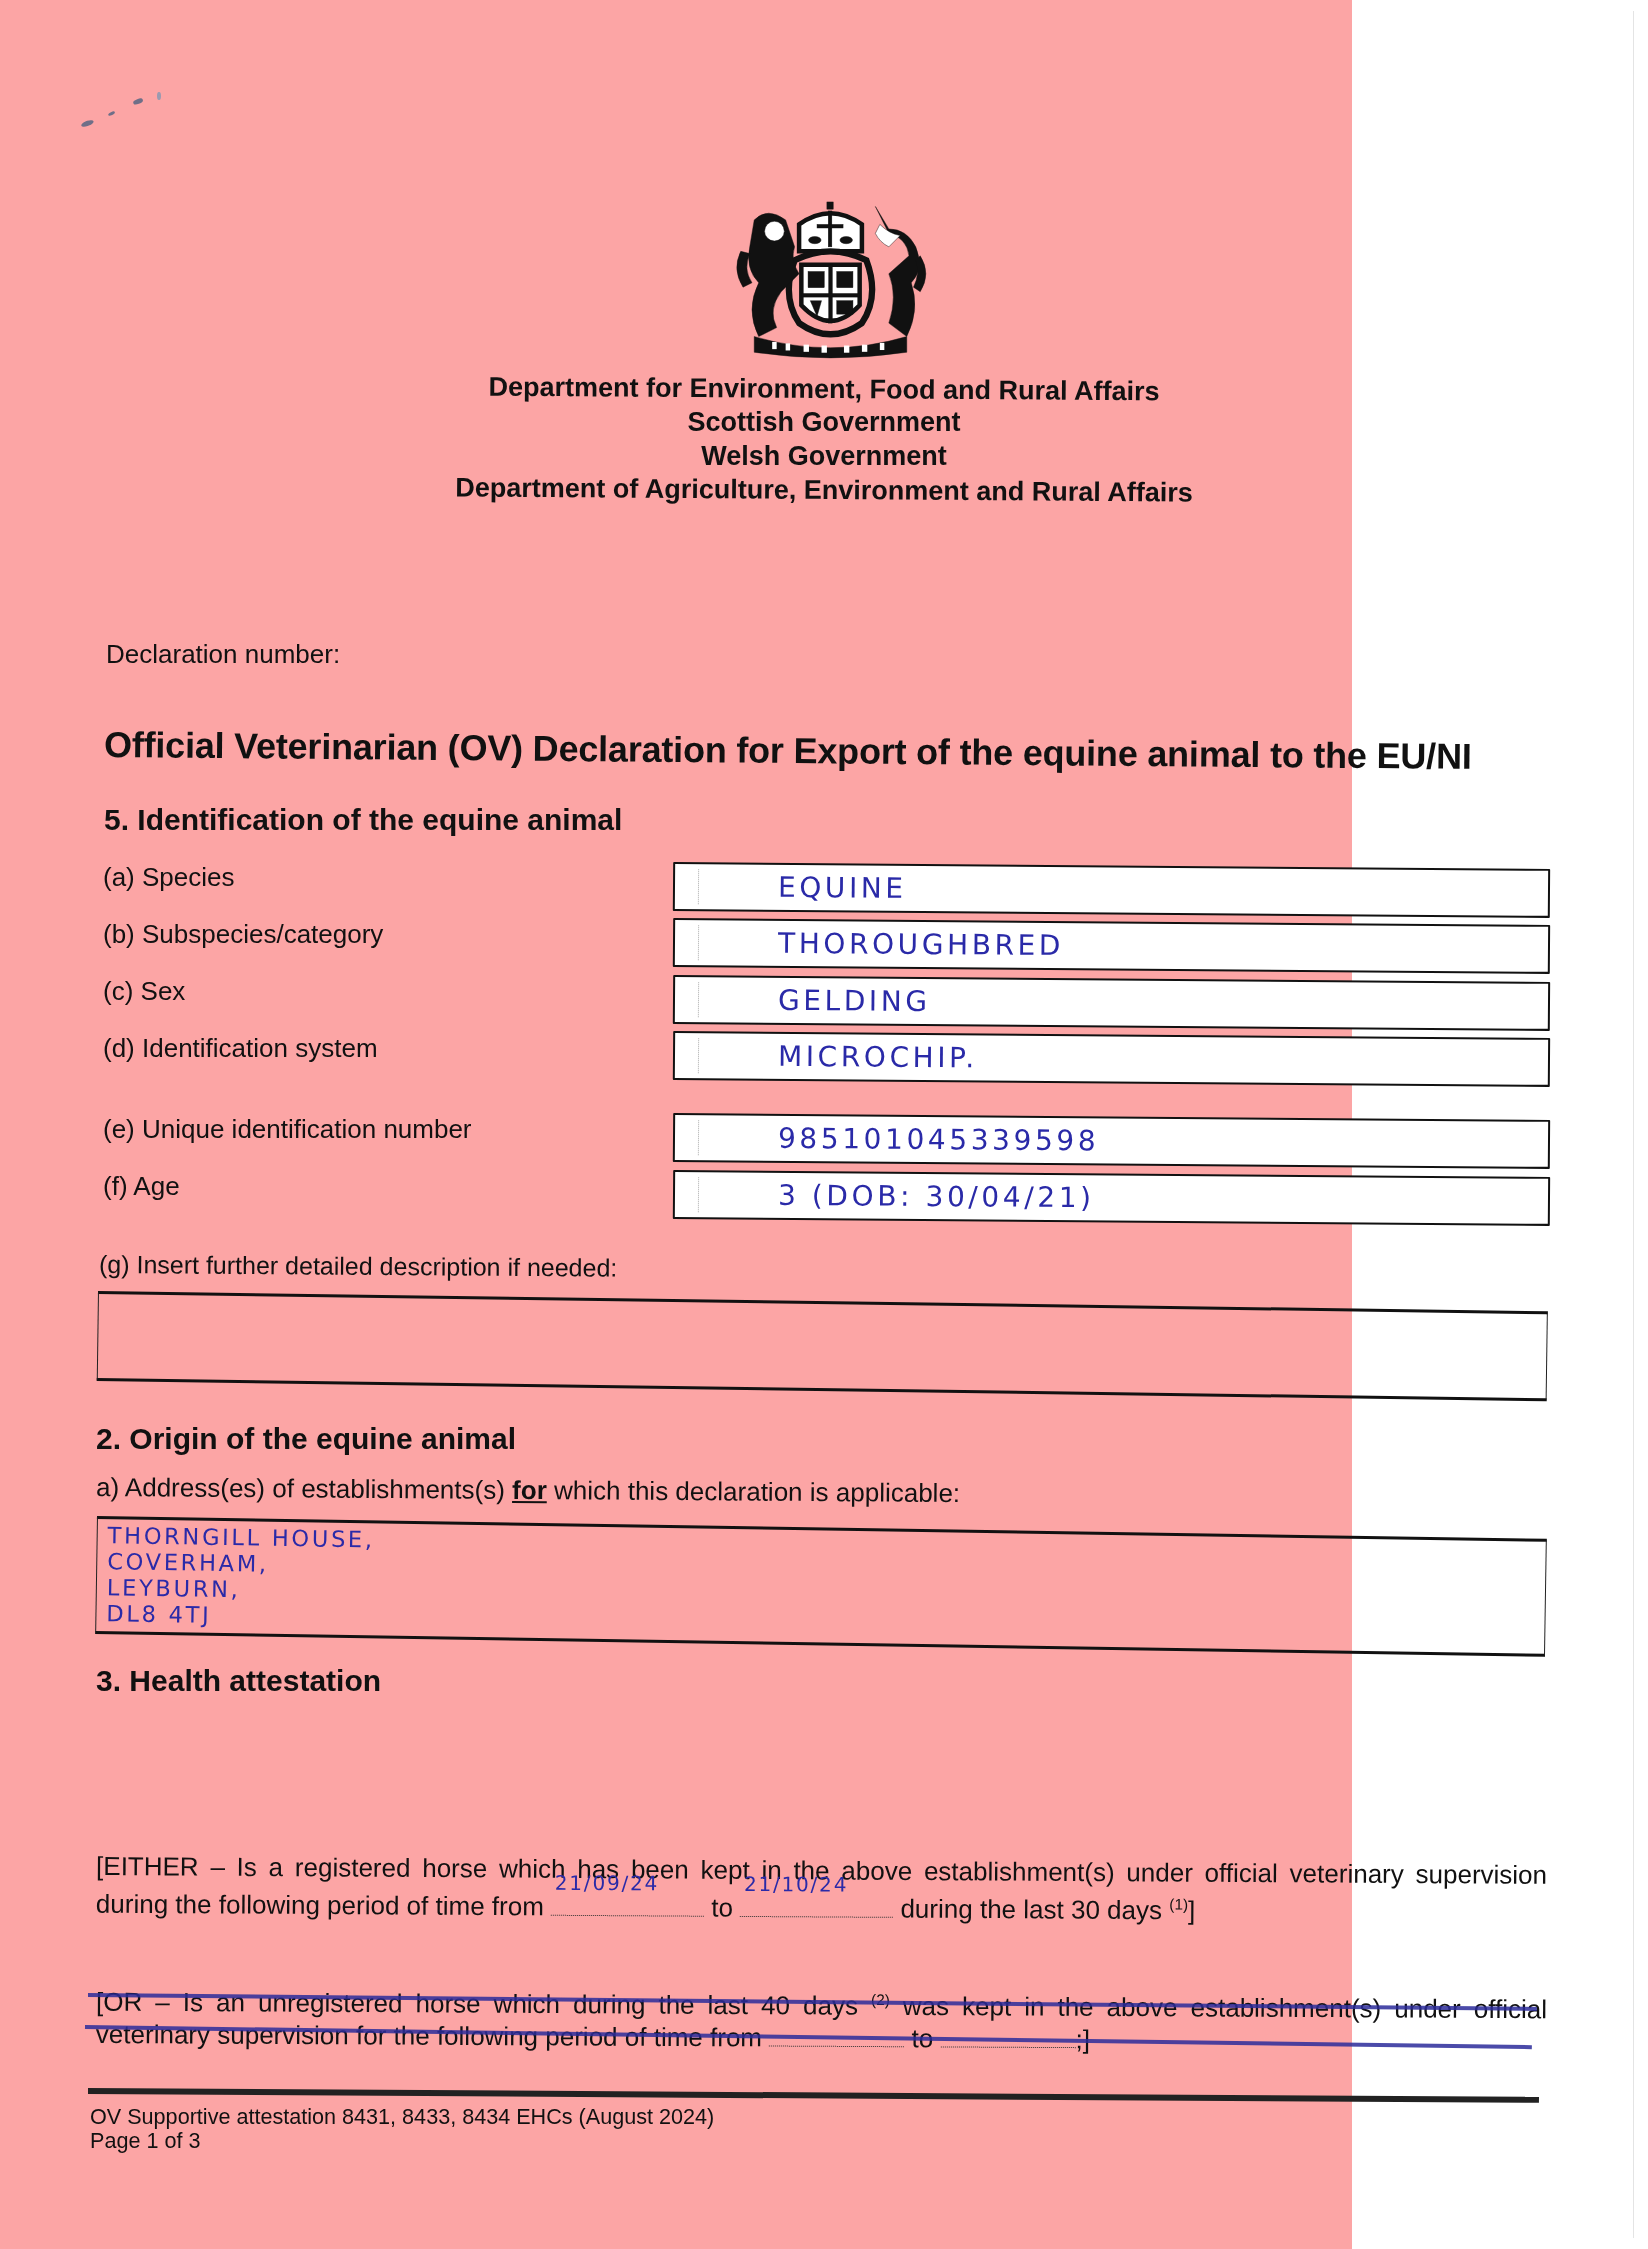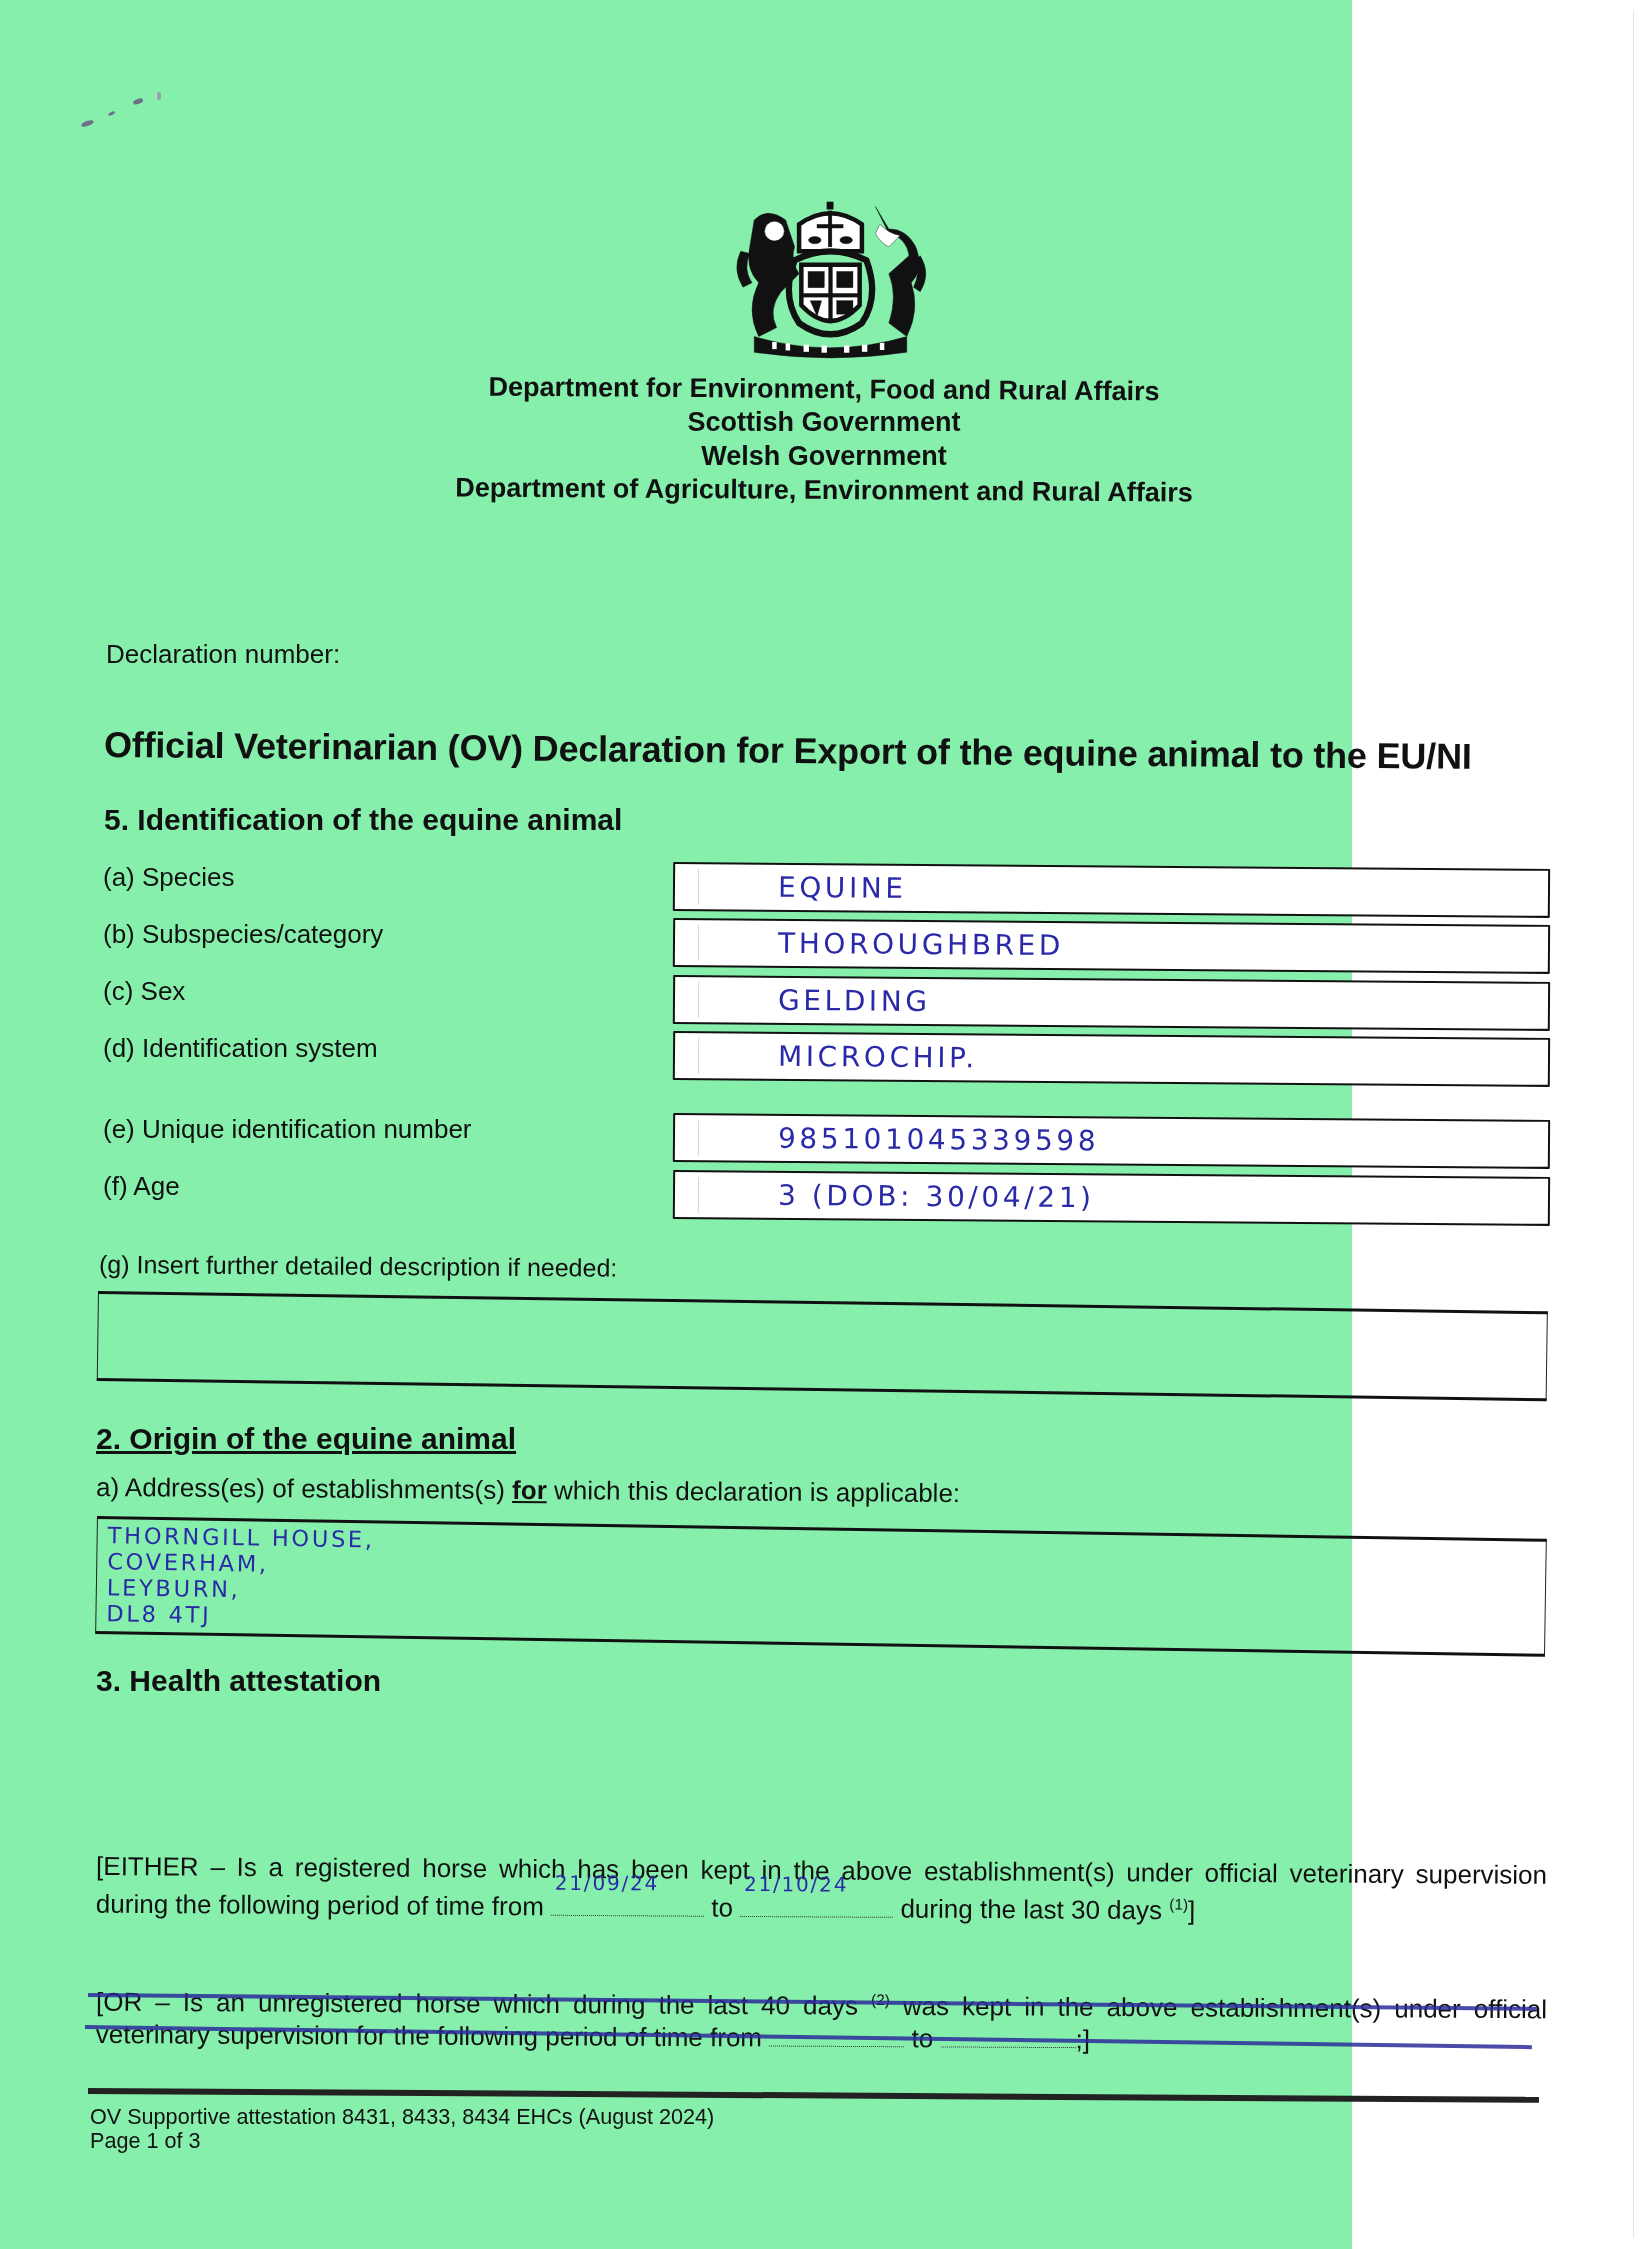--- a/index.html
+++ b/index.html
@@ -1,40 +1,40 @@
 <!DOCTYPE html>
 <html style="font-size:7.2px"><head>
   <meta charset="utf-8">
   <style>
     * { box-sizing: border-box; margin: 0; padding: 0; }
     html, body { width: 1648px; height: 2250px; background: #ffffff; overflow: hidden; }
     body { position: relative; font-family: "Liberation Sans", sans-serif; color: #111111; }
 
-    .page { position: absolute; left: 0; top: 0; width: 1352px; height: 2250px; background: #86efac; }
+    .page { position: absolute; left: 0; top: 0; width: 1352px; height: 2250px; background: #fca5a5; }
     .edge-line { position: absolute; left: 1633px; top: 11.2px; width: 1.3px; height: 2227px; background: #e4e4e4; }
 
     .scan-marks { position: absolute; left: 81px; top: 85px; width: 108px; height: 54px; }
     .scan-marks span { position: absolute; display: block; background: #6f6f88; border-radius: 50%; }
 
     
     .crest { position: absolute; left: 727px; top: 193px; width: 207px; height: 166px; }
 
     .org { position: absolute; left: 0; width: 1648px; text-align: center; font-weight: bold; font-size: 27px; line-height: 32px; }
     .org-1 { top: 373px; transform: rotate(0.4deg); }
     .org-2 { top: 406px; }
     .org-3 { top: 440px; }
     .org-4 { top: 474px; transform: rotate(0.4deg); }
 
     .decl-number { position: absolute; left: 106px; top: 639px; font-size: 26px; }
 
     .form-title { position: absolute; left: 104px; top: 724px; font-size: 36px; font-weight: bold; letter-spacing: -0.2px; transform: rotate(0.5deg); transform-origin: left center; white-space: nowrap; }
 
     .section-h { position: absolute; font-size: 30px; font-weight: bold; white-space: nowrap; }
     .s1 { left: 104px; top: 803px; }
-    .s2 { left: 96px; top: 1422px; text-decoration: underline; }
+    .s2 { left: 96px; top: 1422px; }
     .s3 { left: 96px; top: 1664px; }
 
     .field-label { position: absolute; left: 103px; font-size: 26px; white-space: nowrap; }
 
     .field-box { position: absolute; left: 673px; width: 877px; height: 49px; border: 2.7px solid #111; border-radius: 0.9px; transform: rotate(0.45deg); transform-origin: left center; background: #fff; }
     .field-box .inner-tick { position: absolute; left: 22.5px; top: 5.4px; bottom: 5.4px; width: 0.9px; border-left: 0.9px dotted #aaaaaa; }
     .field-box .hand { position: absolute; left: 103px; top: 6.3px; font-family: "DejaVu Sans", sans-serif; font-size: 28px; color: #2a2aa8; letter-spacing: 3.6px; white-space: nowrap; }
 
     .desc-label { position: absolute; left: 99px; top: 1250px; font-size: 25px; white-space: nowrap; transform: rotate(0.4deg); transform-origin: left center; }
     .desc-box { position: absolute; left: 98px; top: 1291px; width: 1450px; height: 90px; border-top: 3.1px solid #111; border-bottom: 3.1px solid #111; border-left: 0.9px solid #222; border-right: 0.9px solid #222; transform: rotate(0.8deg); transform-origin: left top; }

